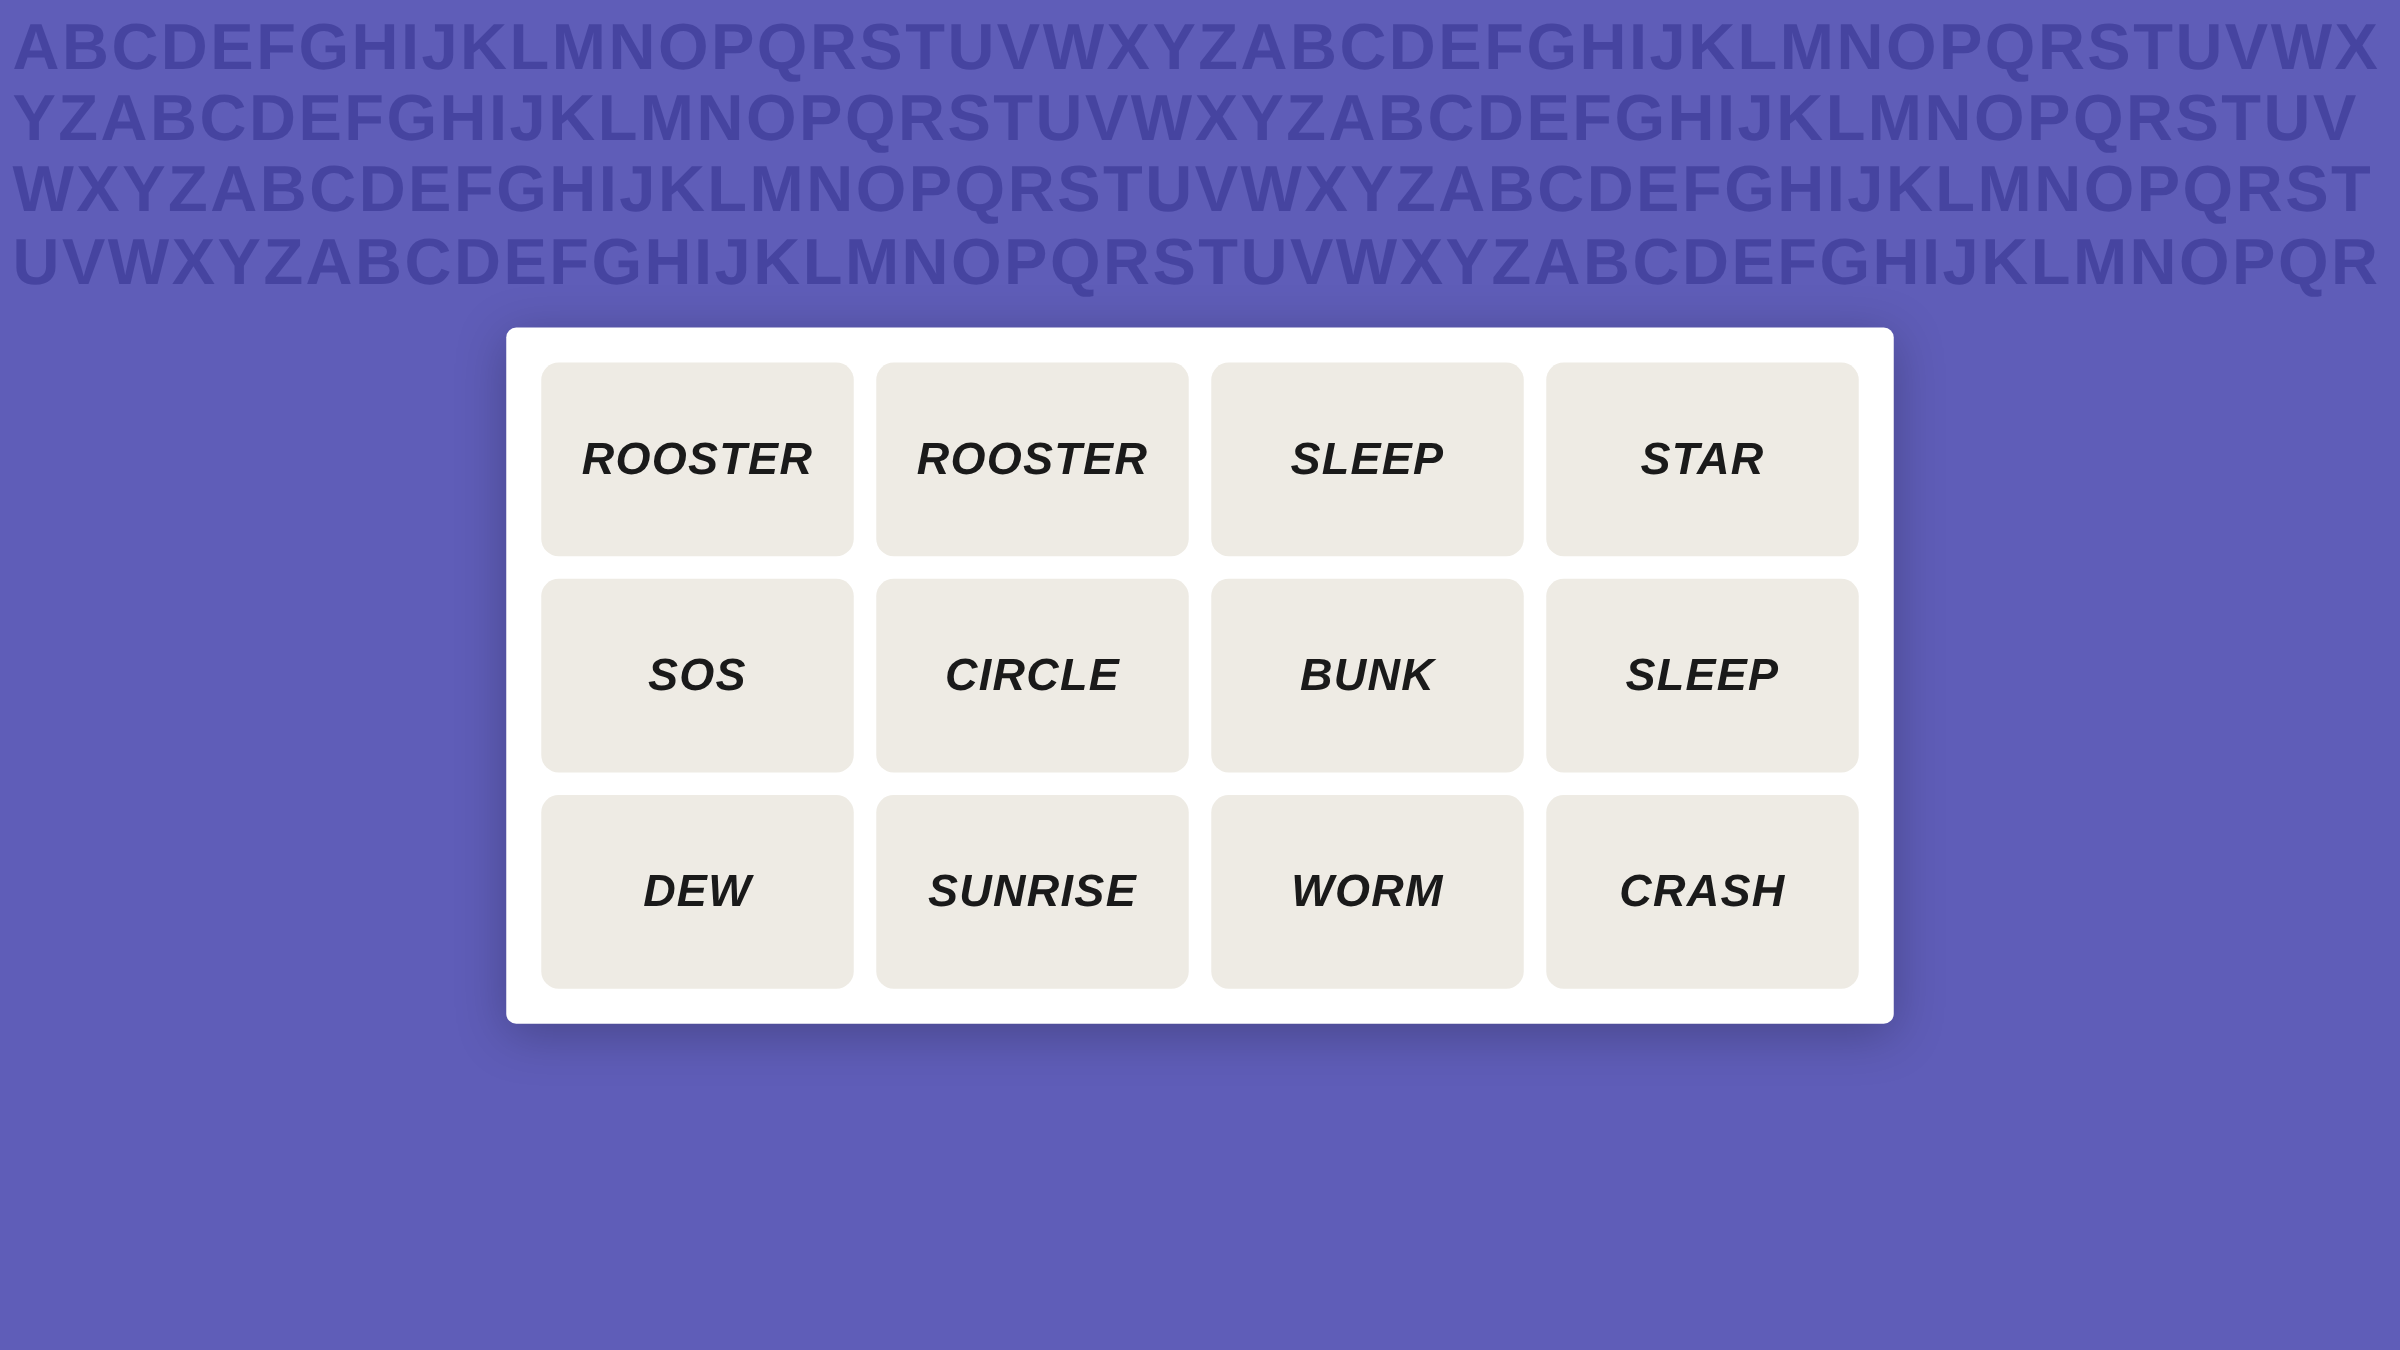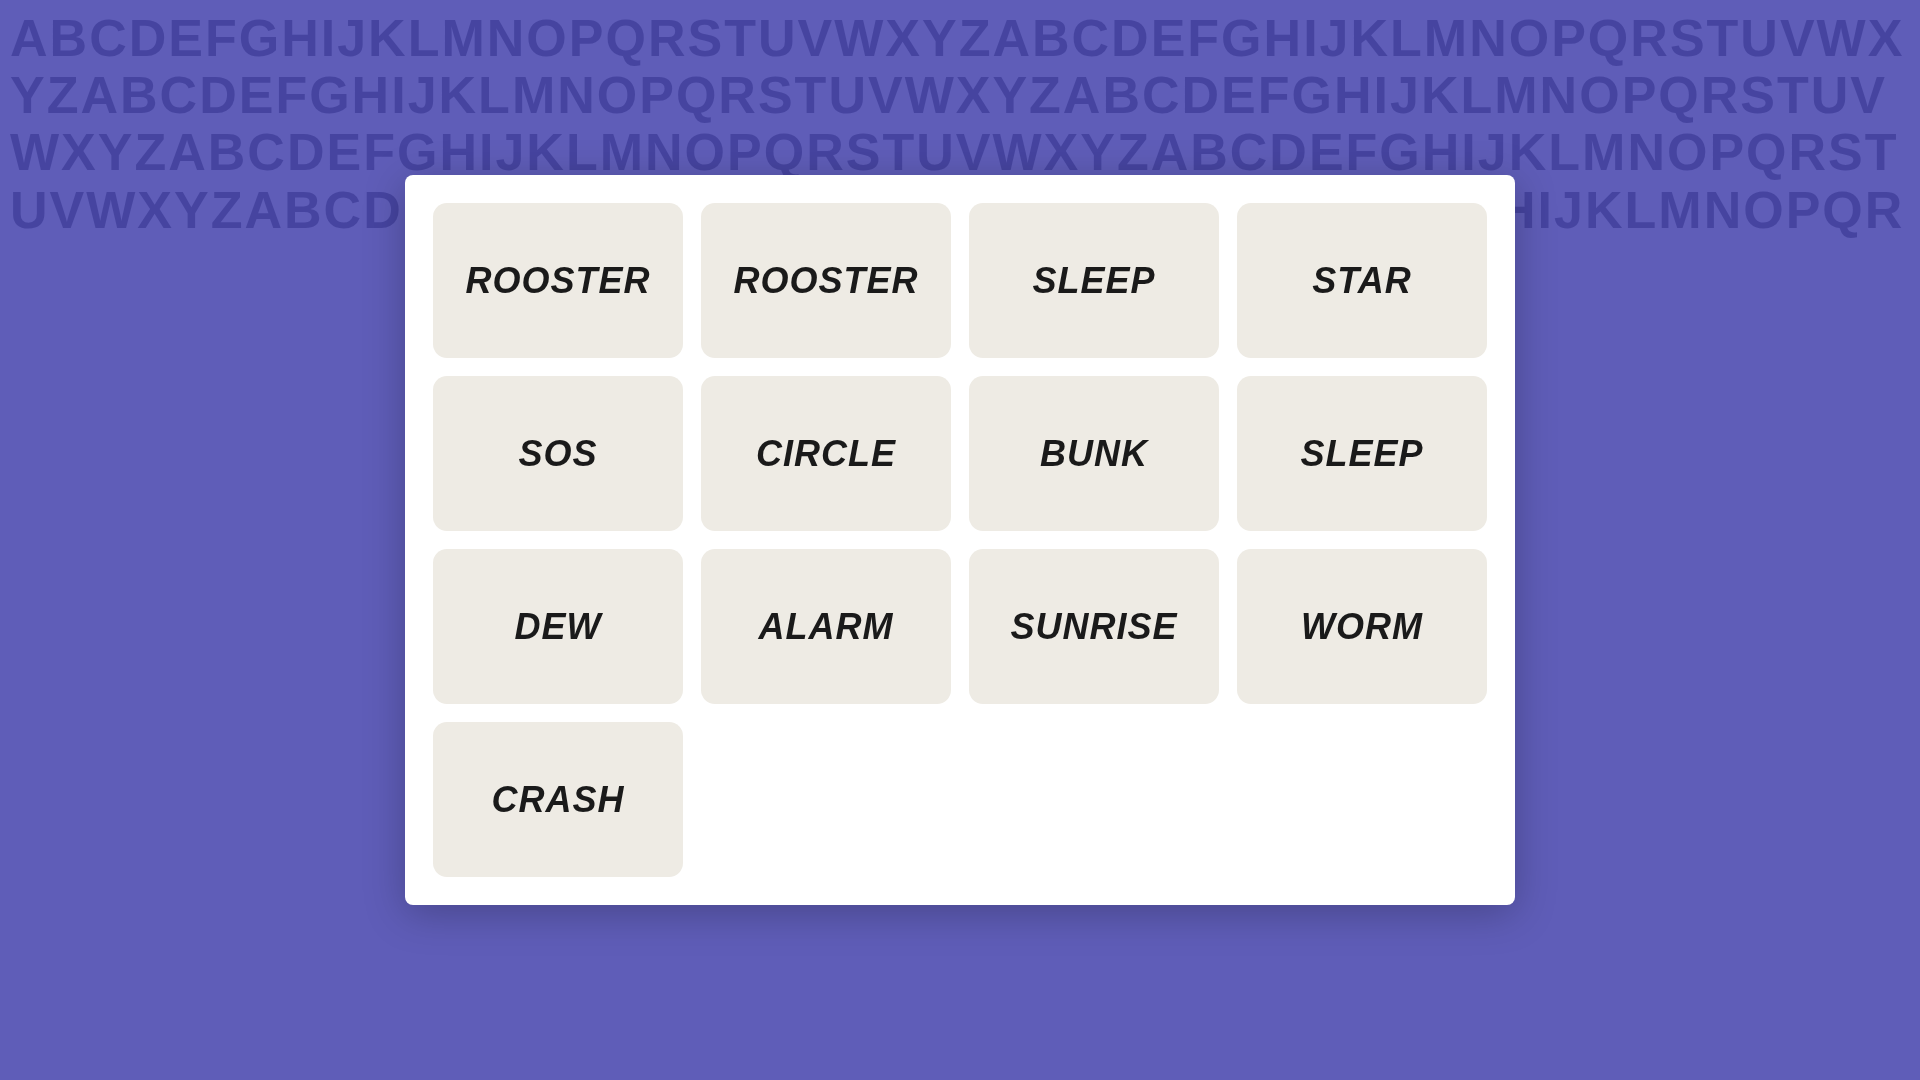--- a/index.html
+++ b/index.html
@@ -307,23 +307,20 @@
       <div class="word-card">
         <span>BUNK</span>
       </div>
       <div class="word-card">
         <span>SLEEP</span>
       </div>
       <div class="word-card">
         <span>DEW</span>
       </div>
       <div class="word-card">
-        <span>ALARM</span>
-      </div>
-      <div class="word-card">
         <span>SUNRISE</span>
       </div>
       <div class="word-card">
         <span>WORM</span>
       </div>
       <div class="word-card">
         <span>CRASH</span>
       </div>
     </div>
 </div>

